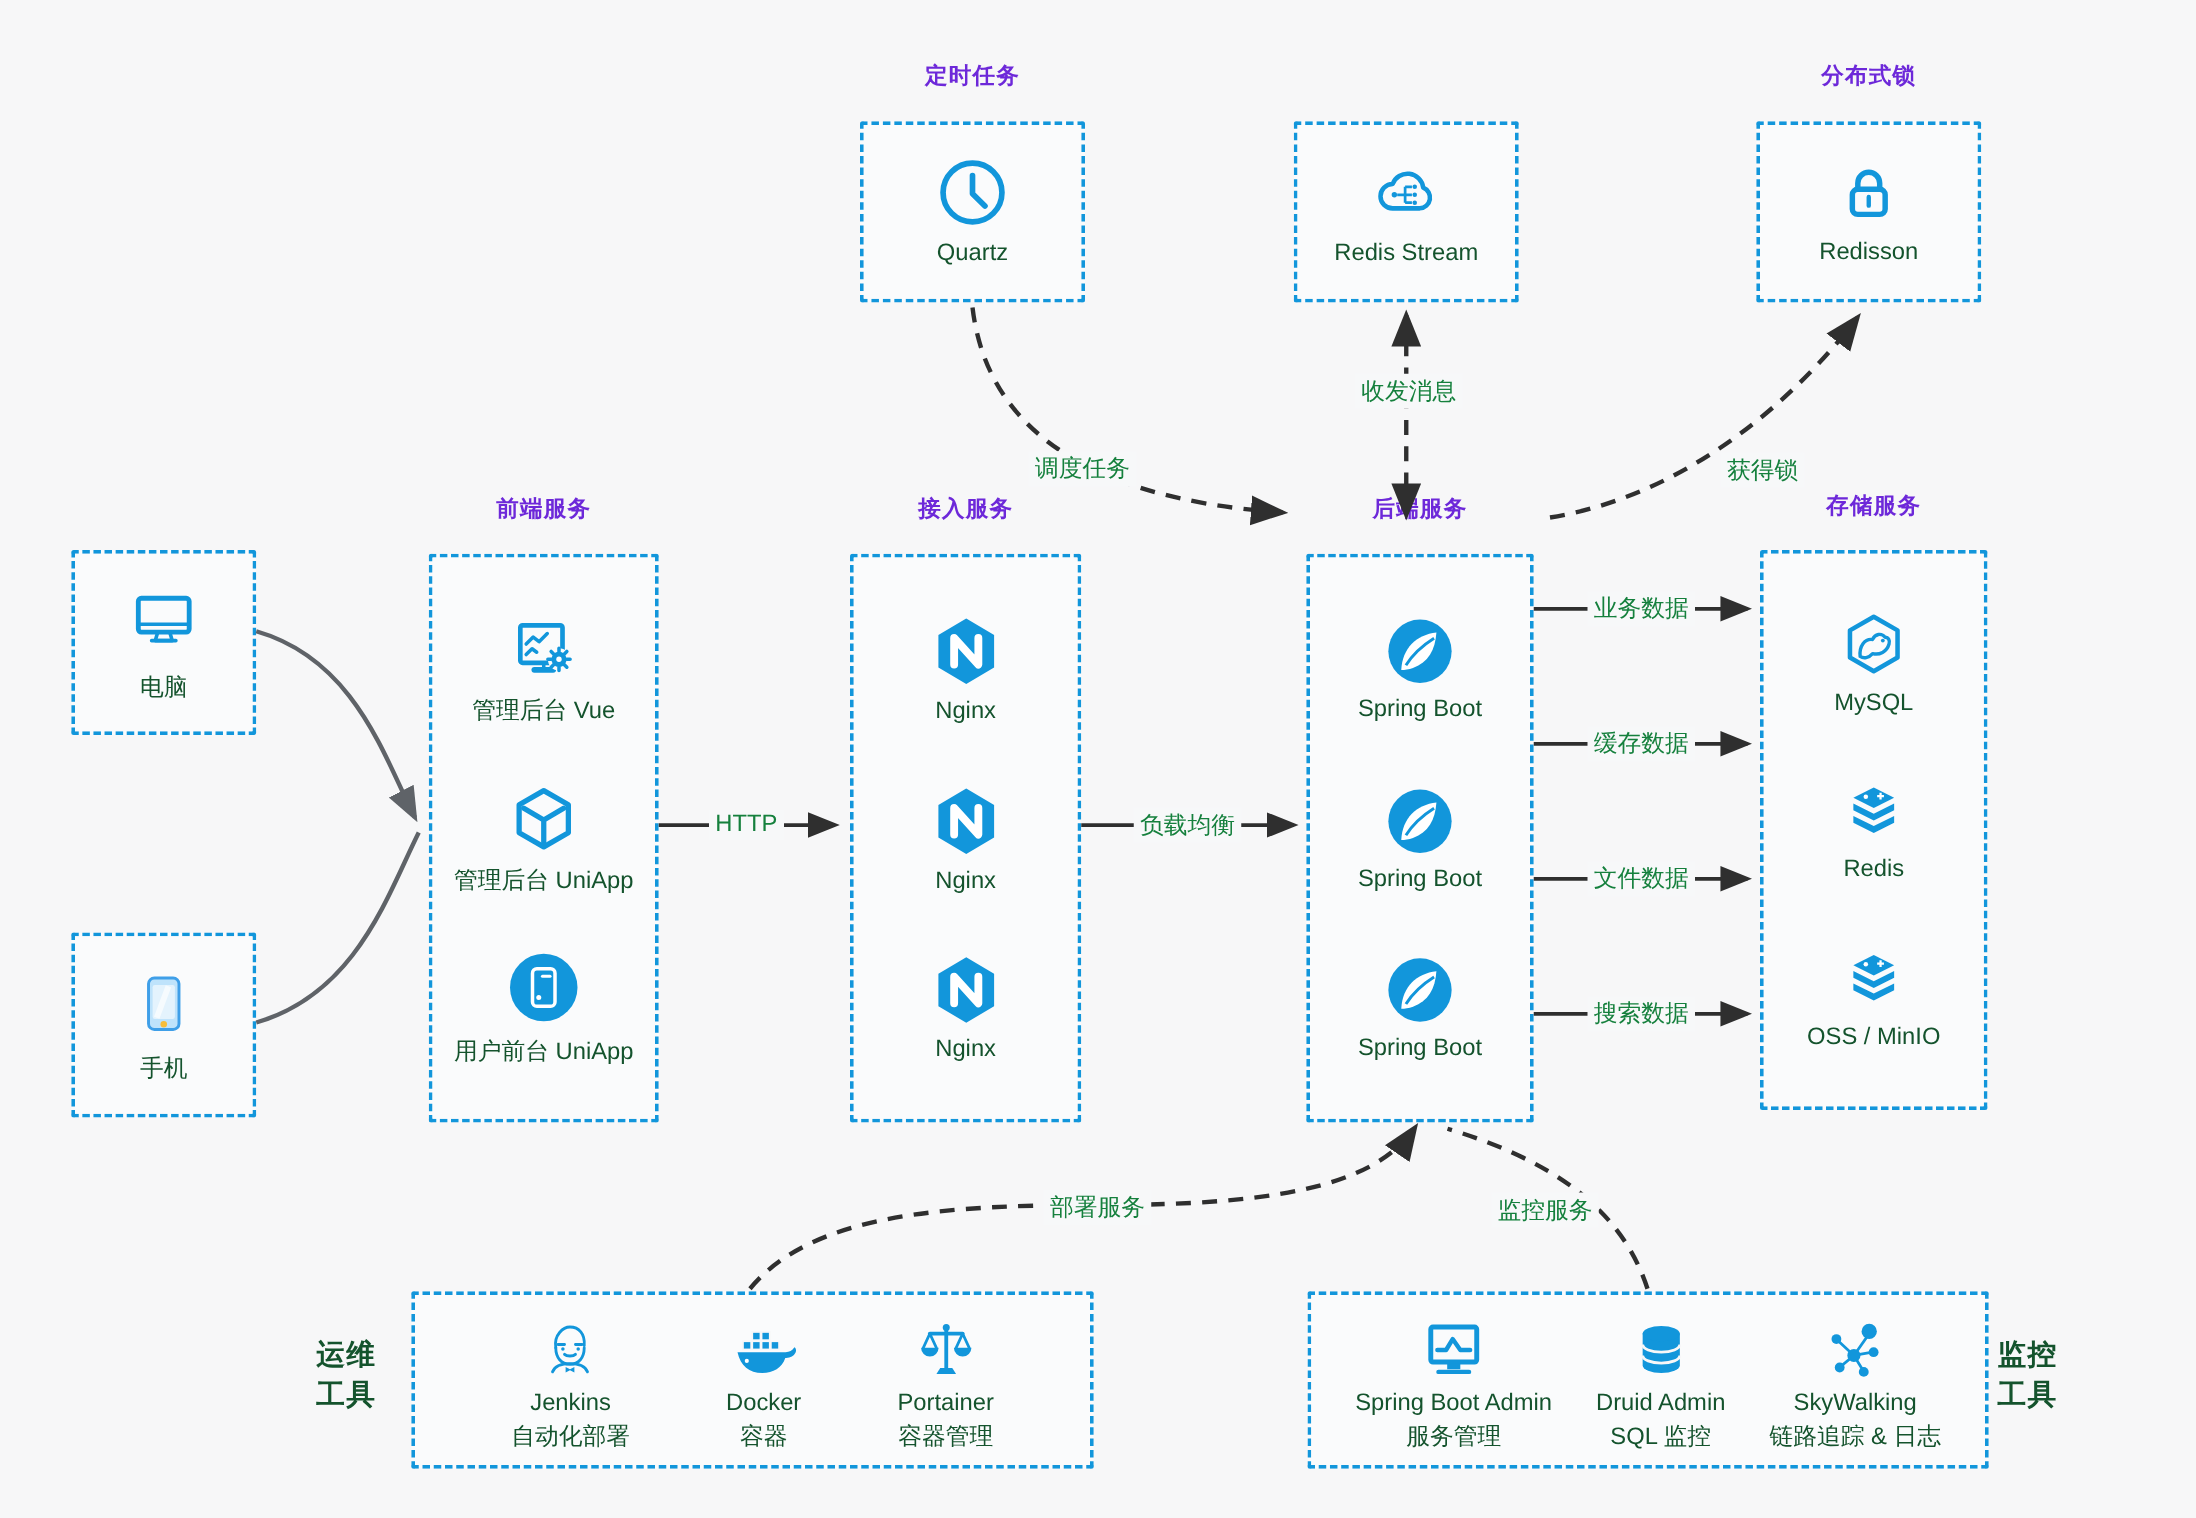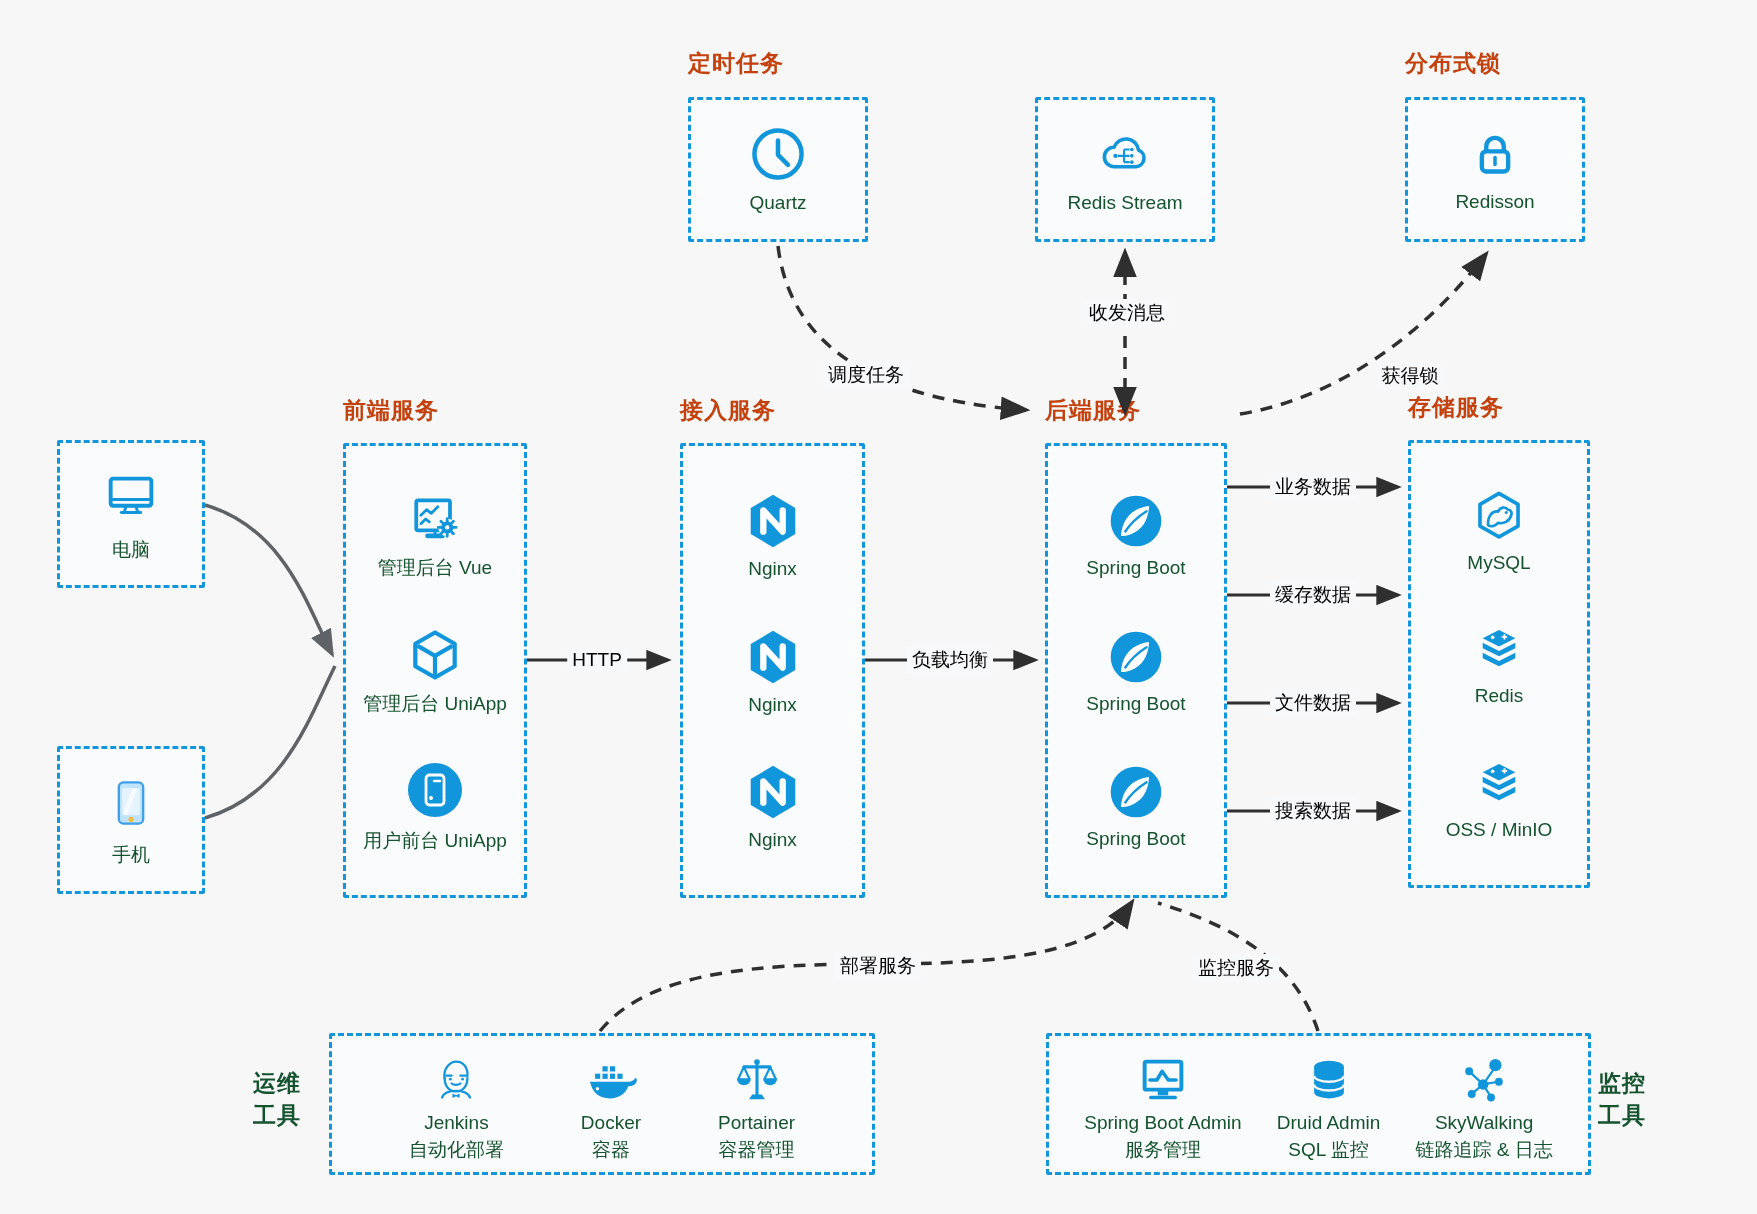--- a/index.html
+++ b/index.html
@@ -1,28 +1,28 @@
 <!DOCTYPE html>
 <html><head>
 <meta charset="utf-8">
 <style>
   html,body{margin:0;padding:0;background:#f7f7f8;font-family:"Liberation Sans","DejaVu Sans",sans-serif;}
   .canvas{position:relative;width:1757px;height:1214px;background:#f7f7f8;overflow:hidden;}
   .edges-layer{position:absolute;left:0;top:0;width:1757px;height:1214px;pointer-events:none;z-index:3;}
   .dash-box{position:absolute;border:3px dashed #1296db;border-radius:2px;background:#fafbfc;box-sizing:border-box;z-index:2;}
-  .group-title{position:absolute;z-index:2;text-align:left;font-size:23px;font-weight:700;color:#c2410c;letter-spacing:1px;white-space:nowrap;}
+  .group-title{position:absolute;z-index:2;text-align:center;font-size:18px;font-weight:700;color:#6d28d9;letter-spacing:1px;white-space:nowrap;}
   .side-title{position:absolute;z-index:2;font-size:23px;font-weight:700;color:#14532d;letter-spacing:1px;text-align:left;line-height:1.4;}
   .v-flex{display:flex;flex-direction:column;align-items:center;justify-content:space-evenly;}
   .center-flex{display:flex;flex-direction:column;align-items:center;justify-content:center;gap:9px;}
   .h-flex{display:flex;flex-direction:row;align-items:center;justify-content:space-evenly;padding-top:6px;box-sizing:border-box;}
   .item{display:flex;flex-direction:column;align-items:center;justify-content:center;gap:6px;height:92px;}
   .item-label{font-size:19px;color:#14532d;white-space:nowrap;}
   .bottom-item{display:flex;flex-direction:column;align-items:center;gap:3px;}
   .bottom-item .item-label{line-height:1.25;text-align:center;}
-  .edge-label{position:absolute;transform:translate(-50%,-50%);background:#f7f8f9;padding:1px 5px;font-size:19px;color:#000000;white-space:nowrap;z-index:4;}
+  .edge-label{position:absolute;transform:translate(-50%,-50%);background:#f7f8f9;padding:1px 5px;font-size:19px;color:#15803d;white-space:nowrap;z-index:4;}
   .note{position:absolute;left:57px;top:98px;width:456px;height:72px;background:#fbf5ae;z-index:2;
         display:flex;flex-direction:column;justify-content:center;padding-left:16px;box-sizing:border-box;
         font-size:19px;color:#4a4a4a;line-height:1.55;}
   .note::after{content:"";position:absolute;right:-6px;top:-8px;width:0;height:0;
         border-bottom:20px solid #c7cbce;border-right:20px solid transparent;}
   .icon{flex:0 0 auto;display:block;}
 </style>
 </head>
 <body>
 

